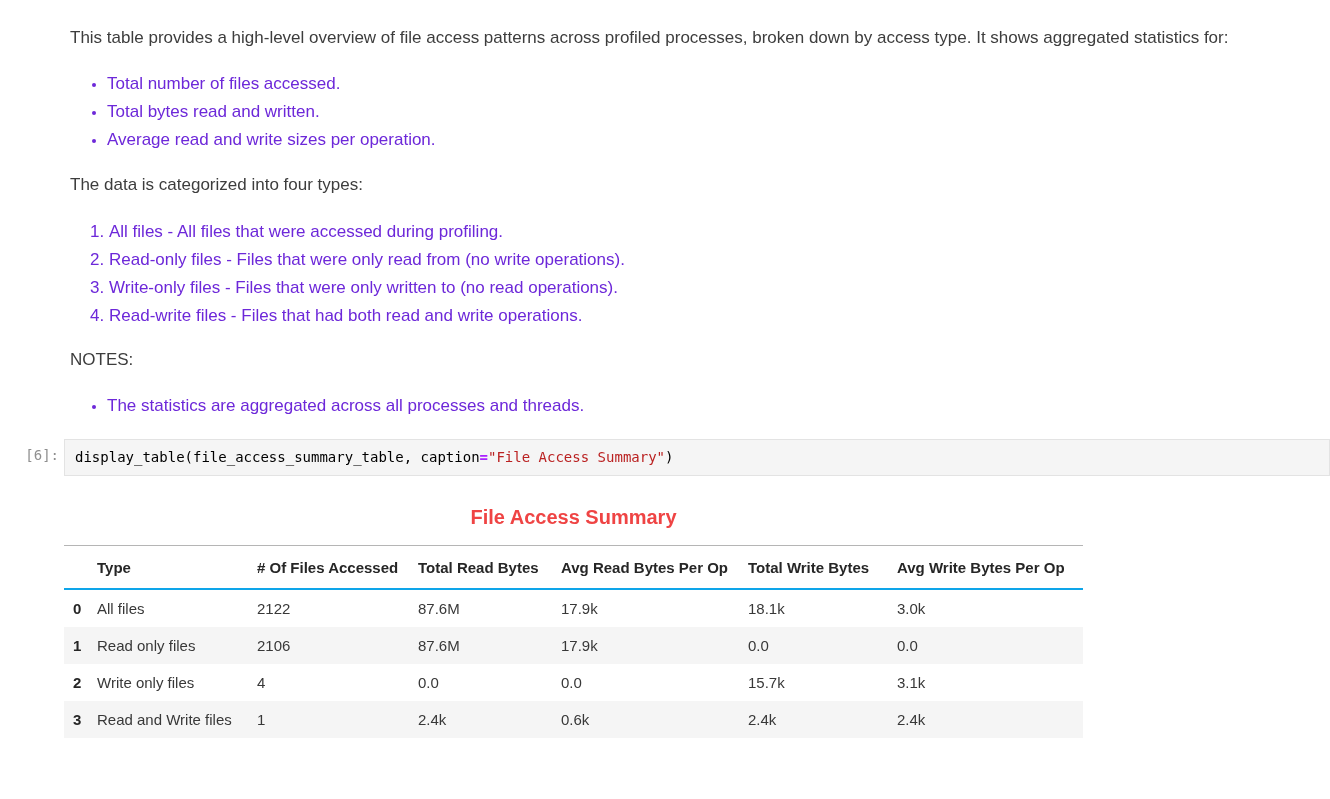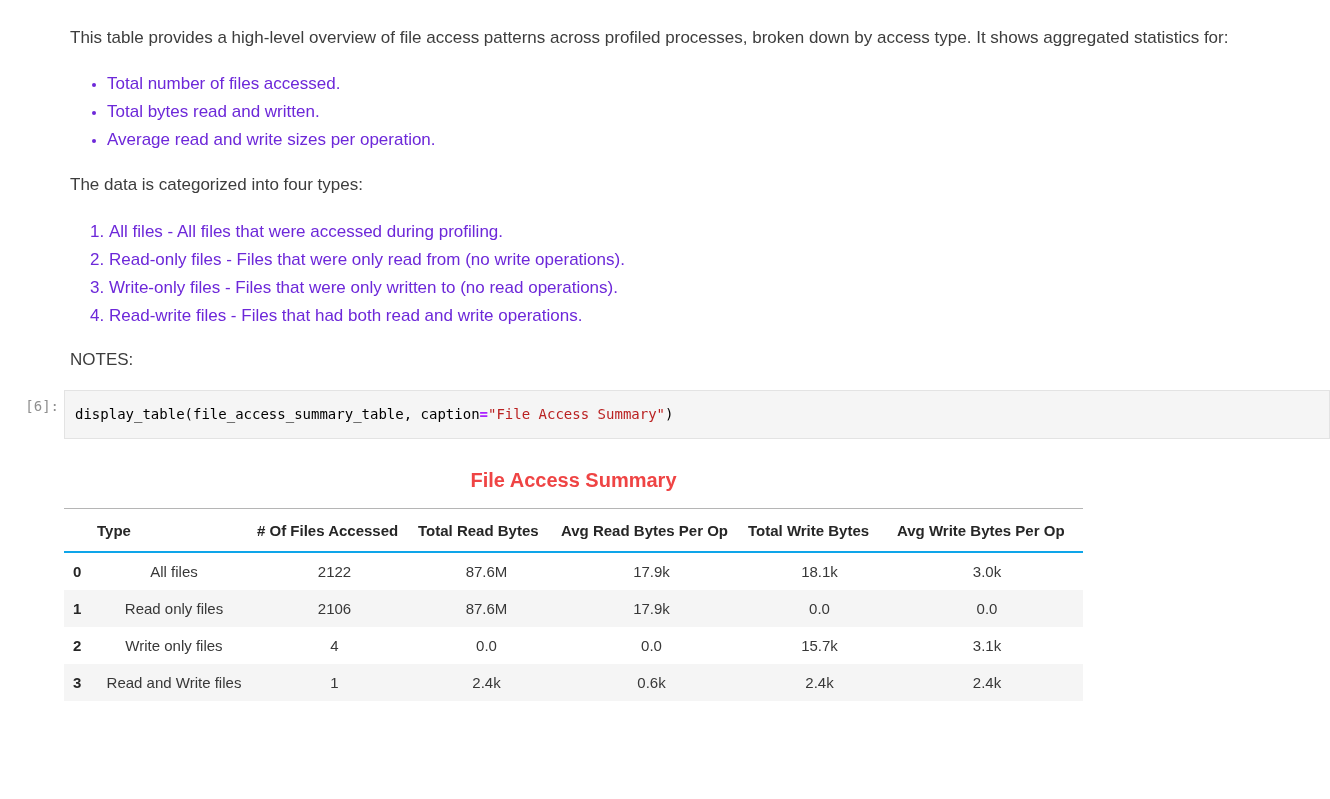--- a/index.html
+++ b/index.html
@@ -59,21 +59,21 @@
     font-family: "DejaVu Sans Mono", "Liberation Mono", monospace;
     font-size: 14px;
     line-height: 19px;
     color: #8f8f8f;
     user-select: none;
   }
   .code-input {
     flex: 1 1 auto;
     background: #f5f5f5;
     border: 1px solid #e3e3e3;
-    padding: 14px 10px;
+    padding: 8px 10px;
   }
   .code-input pre {
     margin: 0;
     font-family: "DejaVu Sans Mono", "Liberation Mono", monospace;
     font-size: 14px;
     line-height: 19px;
     color: #000000;
     white-space: pre;
   }
   .tok-op { color: #AA22FF; font-weight: bold; }
@@ -116,21 +116,21 @@
   }
   table.df tbody th {
     text-align: left;
     font-size: 15px;
     font-weight: 700;
     color: #262626;
     padding: 9px 4px 9px 9px;
     line-height: 19px;
   }
   table.df tbody td {
-    text-align: center;
+    text-align: left;
     font-size: 15px;
     color: #383838;
     padding: 9px 6px 9px 0;
     line-height: 19px;
     white-space: nowrap;
     overflow: hidden;
   }
   table.df tbody tr:nth-child(even) { background: #f5f5f5; }
 </style>
 </head>
@@ -152,20 +152,23 @@
 
     <ol class="md-ol">
       <li>All files - All files that were accessed during profiling.</li>
       <li>Read-only files - Files that were only read from (no write operations).</li>
       <li>Write-only files - Files that were only written to (no read operations).</li>
       <li>Read-write files - Files that had both read and write operations.</li>
     </ol>
 
     <p class="md-p notes">NOTES:</p>
 
+    <ul class="md-ul notes-ul">
+      <li>The statistics are aggregated across all processes and threads.</li>
+    </ul>
   </div>
 
   <div class="code-cell">
     <div class="code-prompt">[6]:</div>
     <div class="code-input">
       <pre><span>display_table(file_access_summary_table, caption</span><span class="tok-op">=</span><span class="tok-str">"File Access Summary"</span><span>)</span></pre>
     </div>
   </div>
 
   <div class="output-area">

